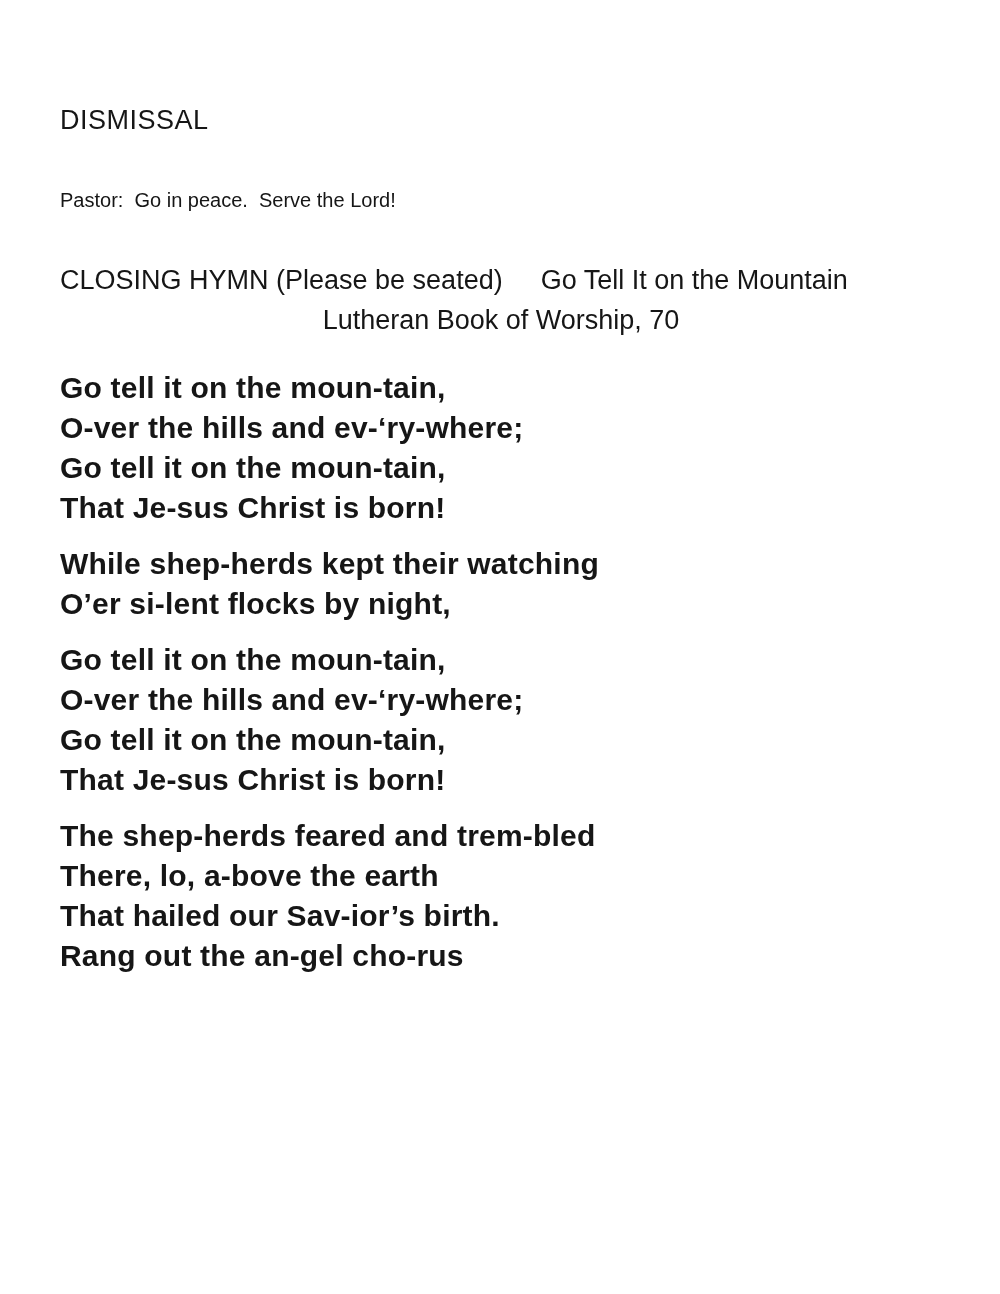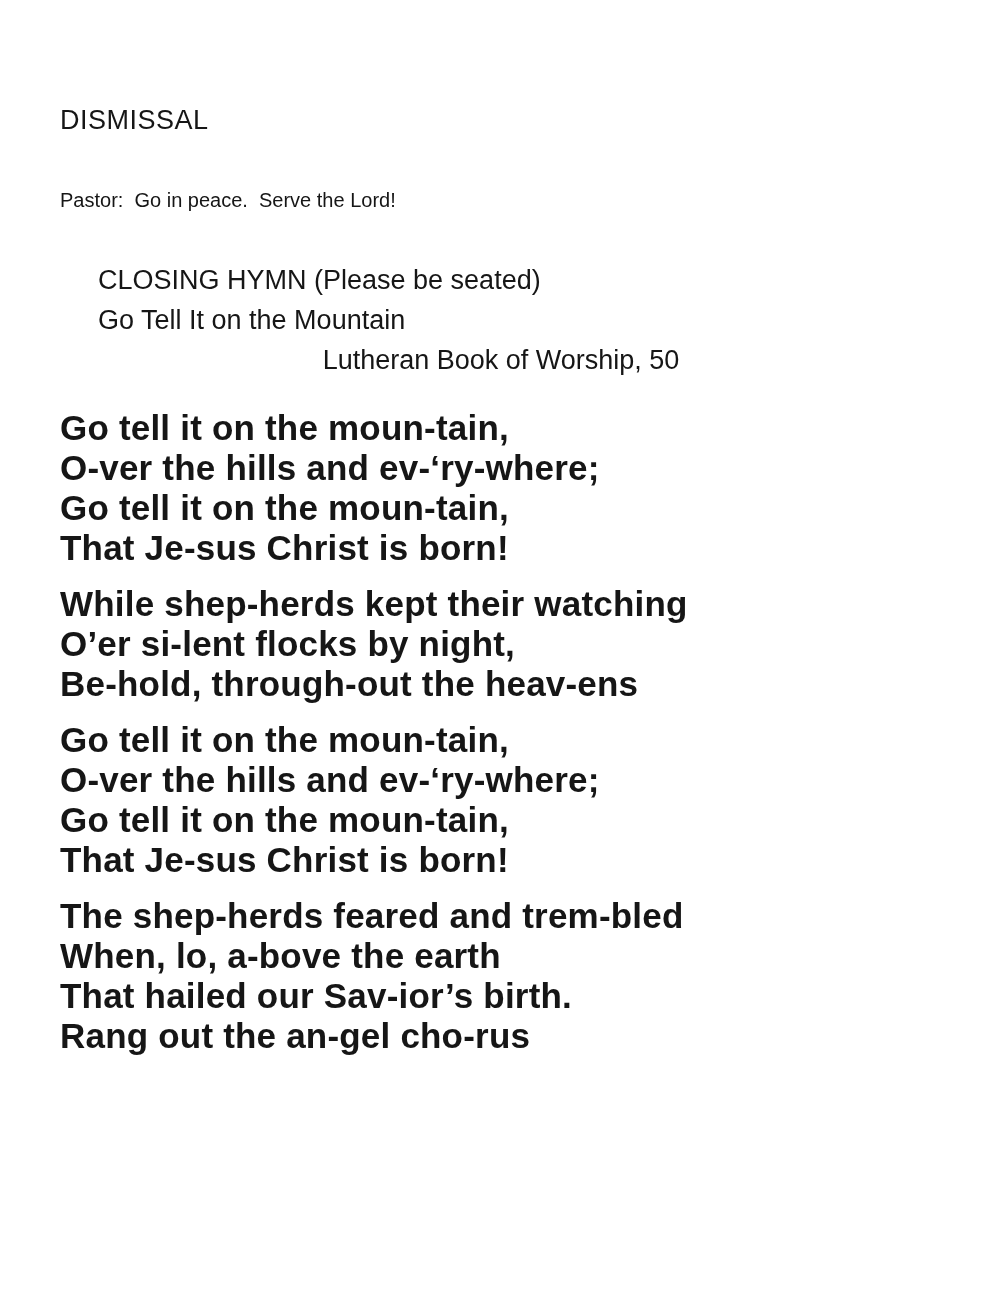--- a/index.html
+++ b/index.html
@@ -31,38 +31,37 @@
     font-weight: 700;
   }
   .spacer {
     height: 40px;
   }
   .hymn-header {
     font-size: 27px;
     line-height: 40px;
     display: flex;
     align-items: baseline;
-    flex-direction: column;
   }
   .hymn-title {
     margin-left: 38px;
   }
   .hymn-source {
     font-size: 27px;
     line-height: 40px;
     text-align: center;
   }
   .stanza {
     margin-top: 16px;
   }
   .stanza.first {
     margin-top: 28px;
   }
   .stanza .line {
-    font-size: 35px;
+    font-size: 30px;
     line-height: 40px;
     font-weight: 700;
     letter-spacing: 0.2px;
   }
 </style>
 </head>
 <body>
 
 <div class="page">
 
@@ -73,42 +72,41 @@
   <div class="line">Pastor:  Go in peace.  Serve the Lord!</div>
 
 
   <div class="spacer"></div>
 
   <div class="hymn-header">
     <span>CLOSING HYMN (Please be seated)</span>
     <span class="hymn-title">Go Tell It on the Mountain</span>
   </div>
 
-  <div class="hymn-source">Lutheran Book of Worship, 50</div>
+  <div class="hymn-source">Lutheran Book of Worship, 70</div>
 
   <div class="stanza first">
     <div class="line">Go tell it on the moun-tain,</div>
     <div class="line">O-ver the hills and ev-‘ry-where;</div>
     <div class="line">Go tell it on the moun-tain,</div>
     <div class="line">That Je-sus Christ is born!</div>
   </div>
 
   <div class="stanza">
     <div class="line">While shep-herds kept their watching</div>
     <div class="line">O’er si-lent flocks by night,</div>
-    <div class="line">Be-hold, through-out the heav-ens</div>
   </div>
 
   <div class="stanza">
     <div class="line">Go tell it on the moun-tain,</div>
     <div class="line">O-ver the hills and ev-‘ry-where;</div>
     <div class="line">Go tell it on the moun-tain,</div>
     <div class="line">That Je-sus Christ is born!</div>
   </div>
 
   <div class="stanza">
     <div class="line">The shep-herds feared and trem-bled</div>
-    <div class="line">When, lo, a-bove the earth</div>
+    <div class="line">There, lo, a-bove the earth</div>
     <div class="line">That hailed our Sav-ior’s birth.</div>
     <div class="line">Rang out the an-gel cho-rus</div>
   </div>
 
 </div>
 
 </body></html>

